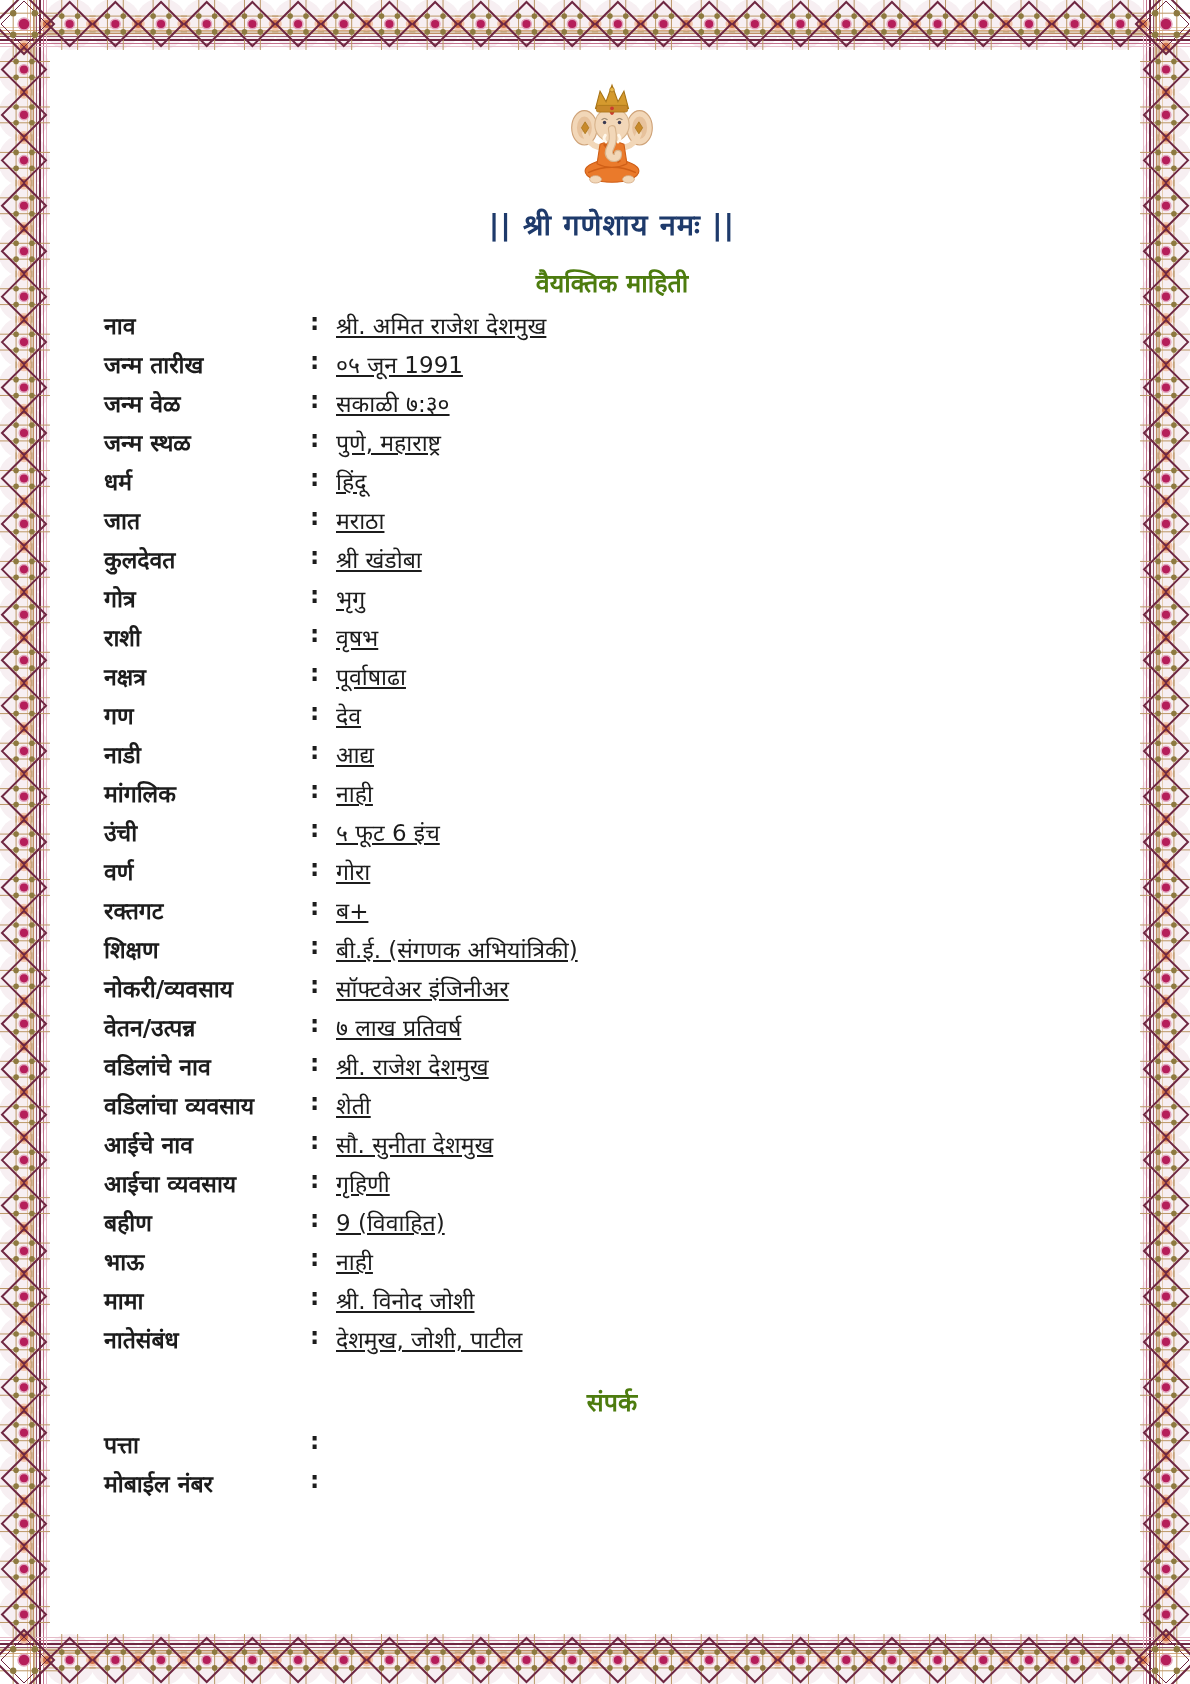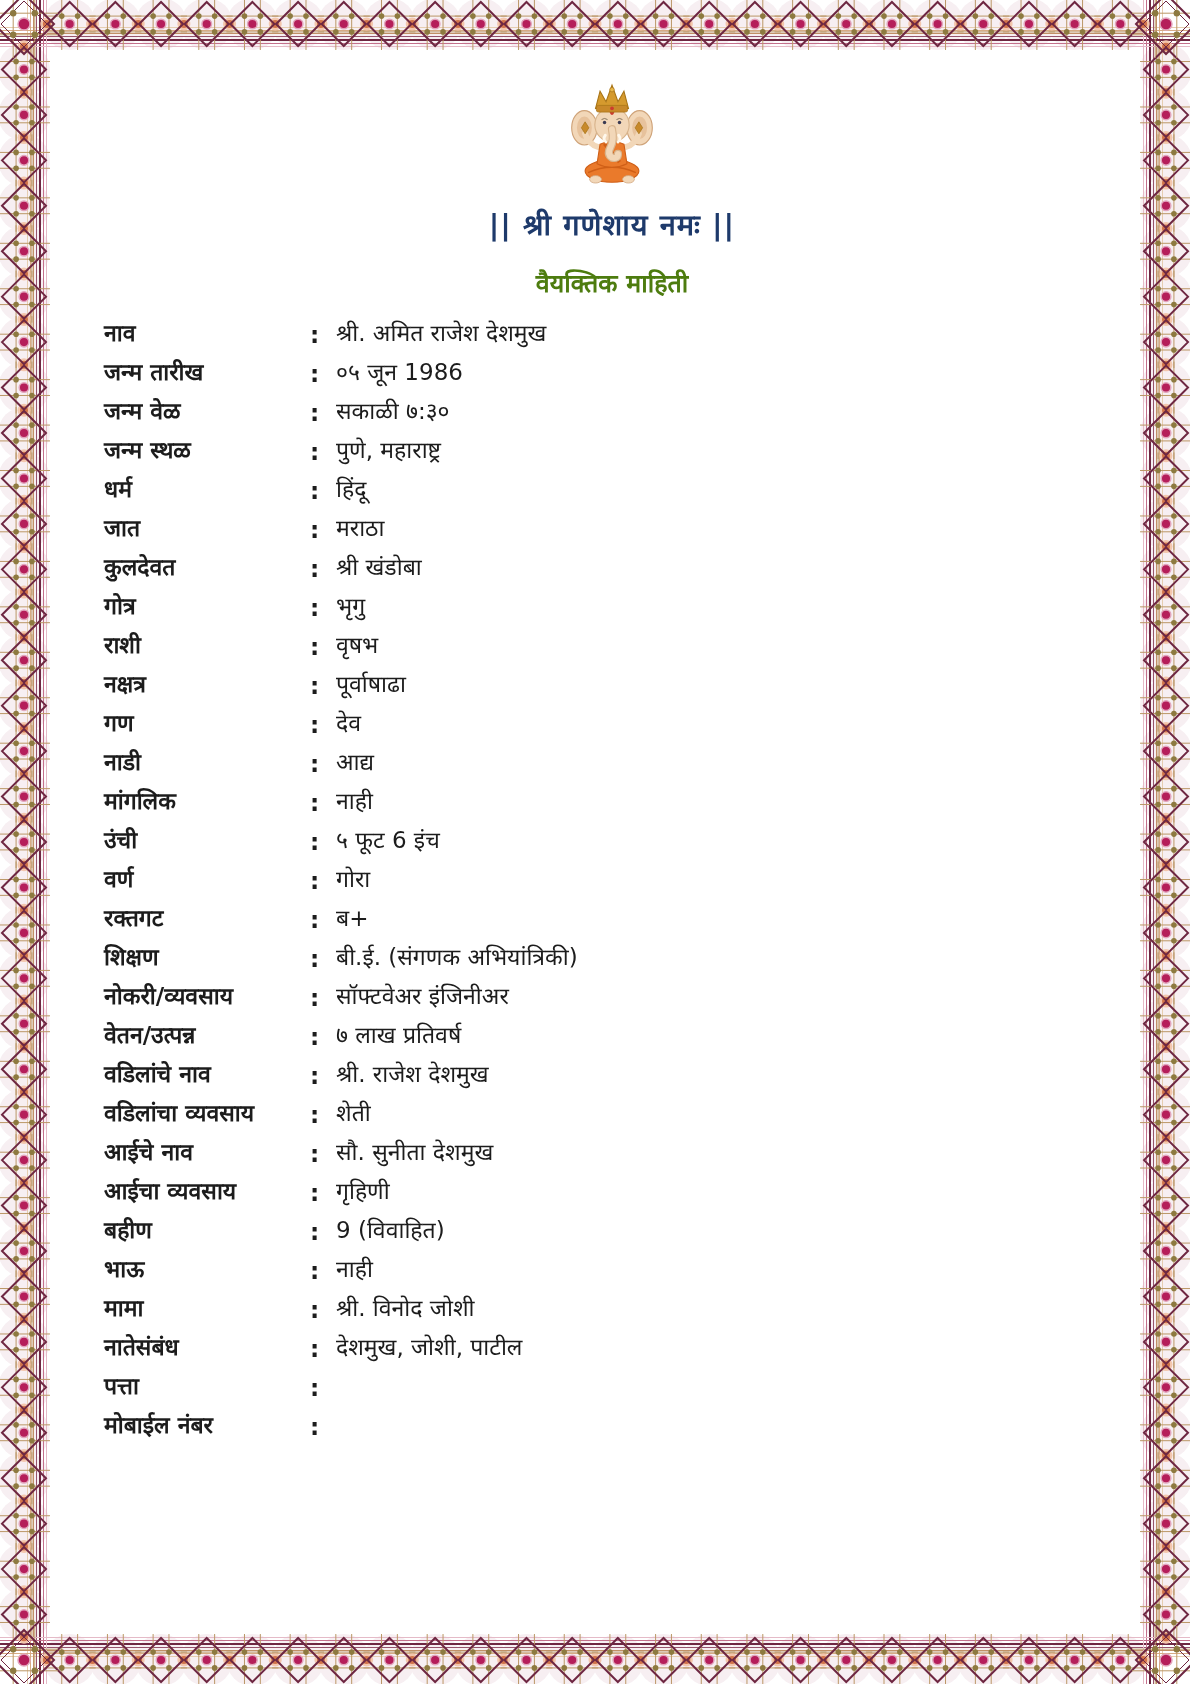--- a/index.html
+++ b/index.html
@@ -20,24 +20,24 @@
   .ganesha-wrap{ text-align:center;margin-top:28px;height:112px; }
   .ganesha{ width:90px;height:112px; }
   .invocation{
     margin:12px 0 0;text-align:center;
     font-size:29px;font-weight:bold;color:#1e3a6b;letter-spacing:1px;
   }
   .section-title{
     margin:22px 0 10px;text-align:center;
     font-size:25px;font-weight:bold;color:#4d7c0f;
   }
-  .row{ display:flex;align-items:flex-end;height:39px;color:#1c1c1c; }
+  .row{ display:flex;align-items:flex-start;height:39px;color:#1c1c1c; }
   .label{ width:206px;flex:0 0 206px;font-weight:600;font-size:23px; }
   .colon{ width:26px;flex:0 0 26px;font-weight:600;font-size:23px; }
-  .value{ font-size:23px;font-weight:400; }
+  .value{ font-size:23px;font-weight:400;text-decoration:underline; }
 </style>
 </head>
 <body>
 
 <div class="page">
 
   <svg id="border-svg" class="border" viewBox="0 0 1190 1684">
       <circle cx="69.68" cy="24" r="26" fill="#f7eff2"></circle>
       <circle cx="69.68" cy="1660" r="26" fill="#f7eff2"></circle>
       <circle cx="115.36" cy="24" r="26" fill="#f7eff2"></circle>
@@ -1704,21 +1704,21 @@
     <div id="sections">
         <h2 class="section-title">वैयक्तिक माहिती</h2>
         <div class="row">
           <span class="label">नाव</span>
           <span class="colon">:</span>
           <span class="value">श्री. अमित राजेश देशमुख</span>
         </div>
         <div class="row">
           <span class="label">जन्म तारीख</span>
           <span class="colon">:</span>
-          <span class="value">०५ जून 1986</span>
+          <span class="value">०५ जून 1991</span>
         </div>
         <div class="row">
           <span class="label">जन्म वेळ</span>
           <span class="colon">:</span>
           <span class="value">सकाळी ७:३०</span>
         </div>
         <div class="row">
           <span class="label">जन्म स्थळ</span>
           <span class="colon">:</span>
           <span class="value">पुणे, महाराष्ट्र</span>
@@ -1831,20 +1831,21 @@
         <div class="row">
           <span class="label">मामा</span>
           <span class="colon">:</span>
           <span class="value">श्री. विनोद जोशी</span>
         </div>
         <div class="row">
           <span class="label">नातेसंबंध</span>
           <span class="colon">:</span>
           <span class="value">देशमुख, जोशी, पाटील</span>
         </div>
+        <h2 class="section-title">संपर्क</h2>
         <div class="row">
           <span class="label">पत्ता</span>
           <span class="colon">:</span>
         </div>
         <div class="row">
           <span class="label">मोबाईल नंबर</span>
           <span class="colon">:</span>
           <span class="value"></span>
         </div>
       </div>

